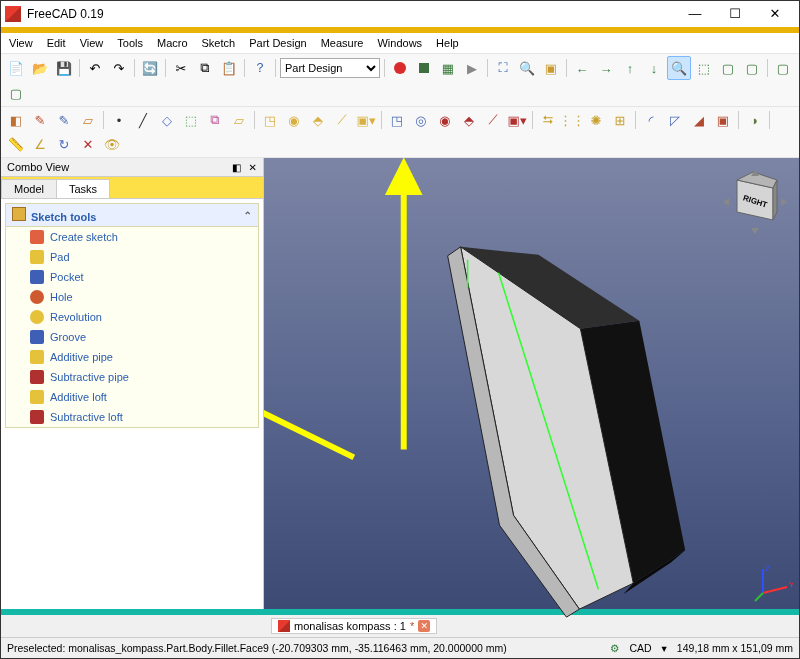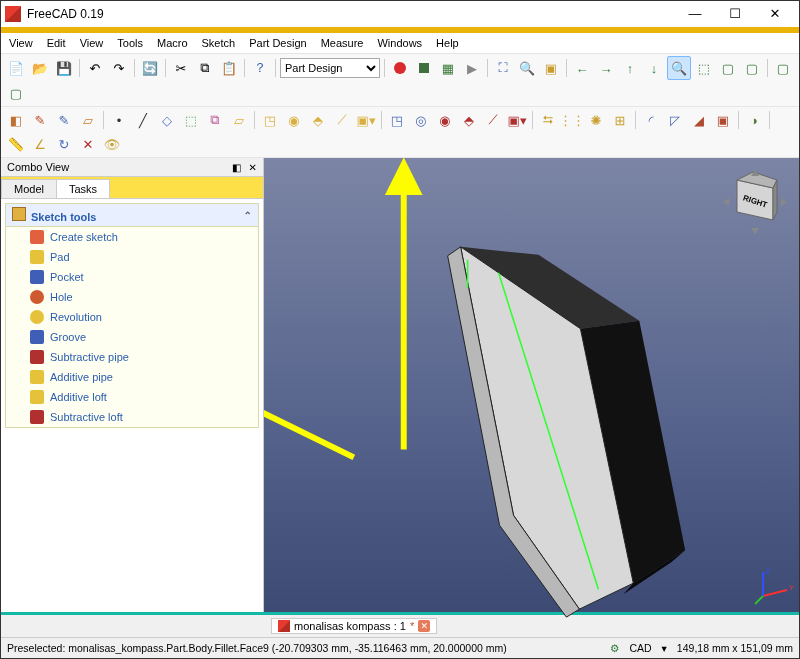--- a/index.html
+++ b/index.html
@@ -24,21 +24,21 @@
 .tab.active{background:#fff}
 .panel-body{flex:1;background:#fff;padding:4px;overflow:auto}
 .group{background:#fefff0;border:1px solid #d8d8a8}
 .group-hdr{background:#e8f0ff;padding:3px 6px;font-weight:bold;color:#2a5db0;display:flex;align-items:center;justify-content:space-between;border-bottom:1px solid #d8d8a8}
 .group-hdr .ico{width:12px;height:12px;background:#e0b040;border:1px solid #a07020;margin-right:5px;display:inline-block}
 .group-hdr .collapse{font-size:10px;color:#666}
 .tool-item{display:flex;align-items:center;padding:3px 24px;color:#2a5db0}
 .tool-item .ico{width:14px;height:14px;margin-right:6px;display:inline-block}
 .viewport{flex:1;position:relative;background:linear-gradient(#7c85a5 0%,#55628b 60%,#3c4a74 100%)}
 .viewport svg{position:absolute;inset:0}
-.footer-tabs{height:22px;background:#f0f0f0;border-top:3px solid #14b8a6;display:flex;align-items:center;padding:0 8px;font-size:11px}
+.footer-tabs{height:22px;background:#f0f0f0;border-top:6px solid #14b8a6;display:flex;align-items:center;padding:0 8px;font-size:11px}
 .footer-tabs .doc-tab{background:#fff;border:1px solid #ccc;padding:1px 6px;display:flex;align-items:center;gap:4px}
 .footer-tabs .close{width:12px;height:12px;background:#e57b5a;color:#fff;font-size:9px;display:flex;align-items:center;justify-content:center;border-radius:2px}
 .statusbar{height:20px;background:#f0f0f0;border-top:1px solid #ccc;display:flex;align-items:center;padding:0 6px;font-size:10.5px;justify-content:space-between}
 .statusbar .right{display:flex;gap:10px;align-items:center}
 .navcube{position:absolute;top:8px;right:8px;width:72px;height:72px}
 .axes{position:absolute;bottom:6px;right:6px;width:40px;height:40px}
 </style>
 </head>
 <body>
 
@@ -199,26 +199,26 @@
               </div>
               <div class="tool-item">
                 <span class="ico" style="background: rgb(230, 194, 58); border-radius: 50%;"></span>
                 <span>Revolution</span>
               </div>
               <div class="tool-item">
                 <span class="ico" style="background: rgb(62, 95, 181); border-radius: 2px;"></span>
                 <span>Groove</span>
               </div>
               <div class="tool-item">
+                <span class="ico" style="background: rgb(230, 194, 58); border-radius: 2px;"></span>
+                <span>Additive pipe</span>
+              </div>
+              <div class="tool-item">
                 <span class="ico" style="background: rgb(176, 48, 48); border-radius: 2px;"></span>
                 <span>Subtractive pipe</span>
-              </div>
-              <div class="tool-item">
-                <span class="ico" style="background: rgb(230, 194, 58); border-radius: 2px;"></span>
-                <span>Additive pipe</span>
               </div>
               <div class="tool-item">
                 <span class="ico" style="background: rgb(230, 194, 58); border-radius: 2px;"></span>
                 <span>Additive loft</span>
               </div>
               <div class="tool-item">
                 <span class="ico" style="background: rgb(176, 48, 48); border-radius: 2px;"></span>
                 <span>Subtractive loft</span>
               </div>
             </div>

